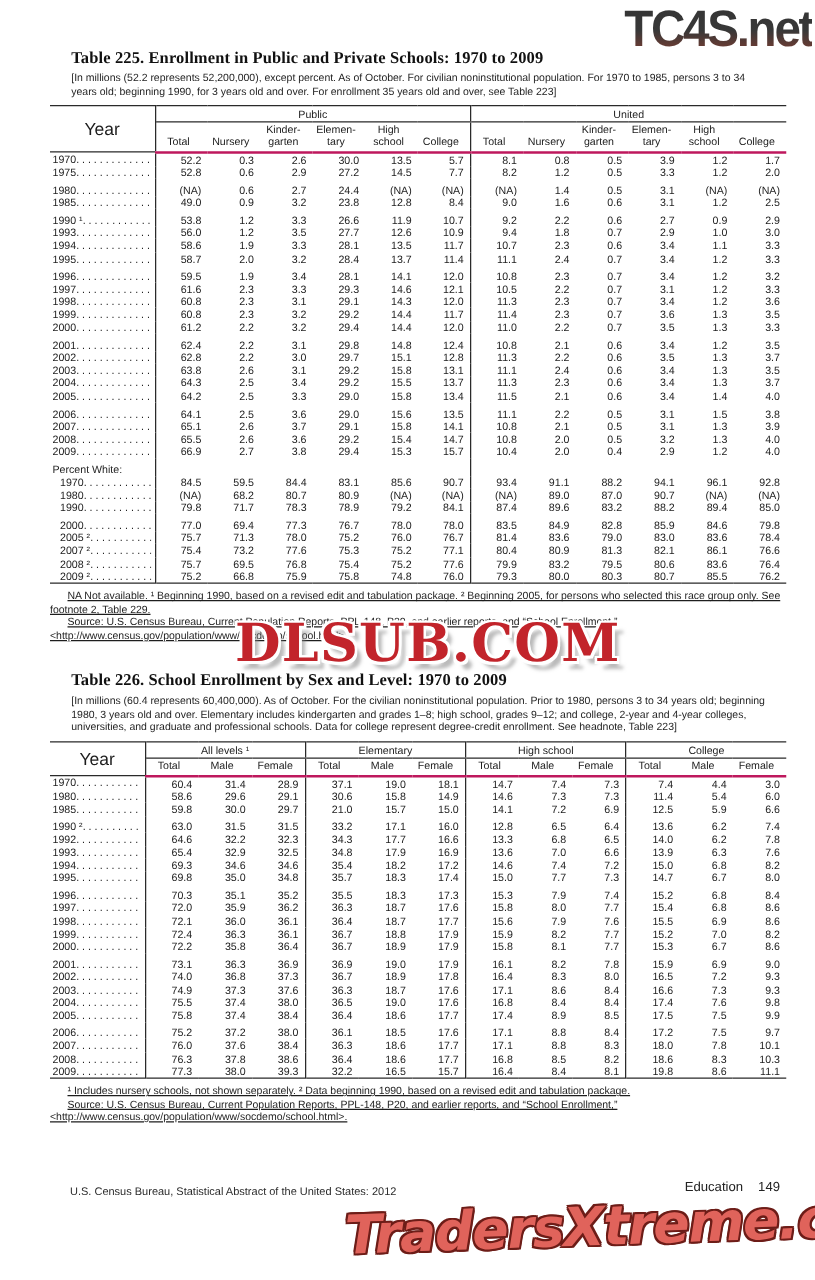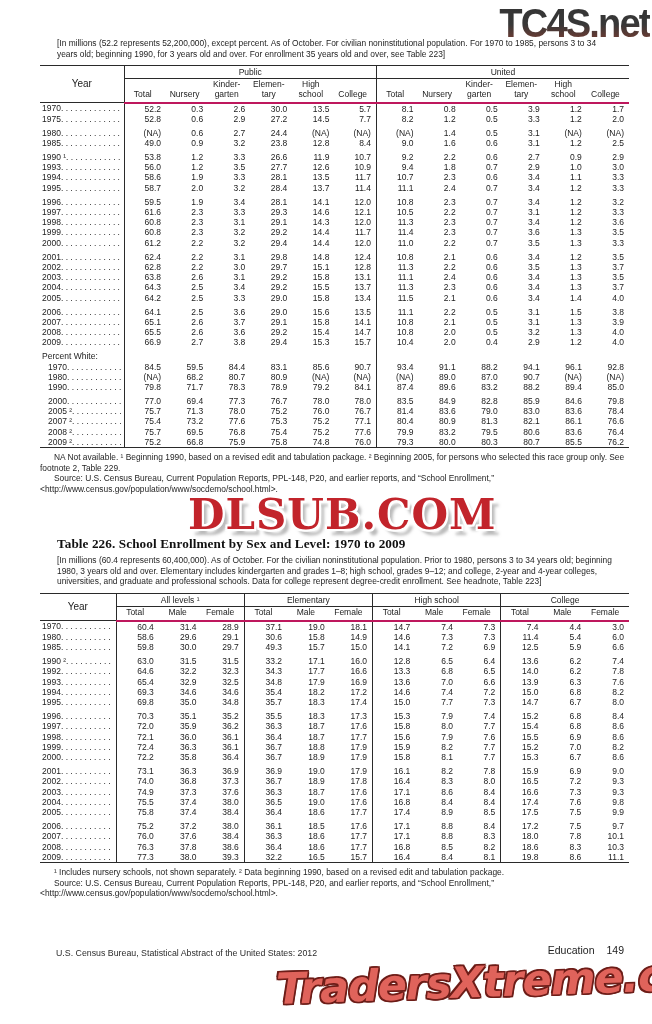--- a/index.html
+++ b/index.html
@@ -7,31 +7,31 @@
         font-family:"Liberation Sans",sans-serif;color:#222;}
   .sec{position:absolute;left:40px;width:589px;}
   .sec-225{top:38px;}
   .sec-226{top:536px;}
   .tbl-title{font:bold 13.2px "Liberation Serif",serif;color:#111;margin:0 0 3px 17px;letter-spacing:.1px;}
   .headnote{font:8.4px/10.6px "Liberation Sans",sans-serif;color:#1e1e1e;margin:0 0 6px 17px;width:556px;}
   table.stat{border-collapse:collapse;width:100%;table-layout:fixed;
              font:8.5px/10.3px "Liberation Sans",sans-serif;color:#1c1c1c;
              border-top:1px solid #2a2a2a;border-bottom:1.4px solid #2a2a2a;}
   .stat th{font-weight:normal;}
-  .th-year{text-align:center;vertical-align:middle;border-right:1px solid #2a2a2a;border-bottom:1px solid #2a2a2a;font-size:10px;}
+  .th-year{text-align:center;vertical-align:middle;border-right:1px solid #2a2a2a;border-bottom:1px solid #2a2a2a;font-size:14px;}
   .th-grp{text-align:center;border-bottom:1px solid #2a2a2a;padding:1px 0;}
   .th-col{vertical-align:bottom;text-align:center;padding:1px 5px 2px 0;white-space:pre-line;border-bottom:2px solid #be185d;line-height:9.6px;}
   td.num{text-align:right;padding:0 5px 0 0;overflow:hidden;white-space:nowrap;}
   td.year{padding:0 3px 0 2px;border-right:1px solid #2a2a2a;overflow:hidden;white-space:nowrap;}
   td.year .yw{display:flex;}
   td.year .dots{flex:1;overflow:hidden;}
   td.year.ind{padding-left:8px;}
   td.sep,th.sep{border-left:1px solid #2a2a2a;}
   tr.gap td{padding-top:3.5px;}
-  .fn,.src{font:8.4px/10.4px "Liberation Sans",sans-serif;color:#1e1e1e;margin:0;text-indent:14px;}
+  .fn,.src{font:8.4px/10.4px "Liberation Sans",sans-serif;color:#1e1e1e;margin:0;text-indent:14px;text-decoration:underline;}
   .fn{margin-top:4px;}
   .footer-page{position:absolute;right:28px;top:944px;font:10.5px "Liberation Sans",sans-serif;color:#222;}
   .footer-page .pgnum{margin-left:12px;}
   .footer-credit{position:absolute;left:56px;top:948px;font:8.8px "Liberation Sans",sans-serif;color:#2c2c2c;}
   
   .wm{position:absolute;z-index:6;white-space:nowrap;pointer-events:none;}
   .wm-top{top:0;right:2px;font:bold 41px "Liberation Sans",sans-serif;letter-spacing:-2px;
           transform:scaleX(.93);transform-origin:100% 0;
           background:linear-gradient(180deg,#343434 0%,#383838 52%,#6e3c33 84%,#8a5a4e 100%);
           -webkit-background-clip:text;background-clip:text;color:transparent;}
@@ -46,20 +46,21 @@
                          -4px 0 1px #fff,4px 0 1px #fff,0 4px 1px #fff,0 -4px 1px #fff,4px 4px 1px #fff,-4px -4px 1px #fff;}
 </style>
 </head>
 <body>
 
 <div class="page">
 
   <div class="wm wm-top">TC4S.net</div>
 
   <section class="sec sec-225">
+    <h1 class="tbl-title">Table 225. Enrollment in Public and Private Schools: 1970 to 2009</h1>
     <p class="headnote">[In millions (52.2 represents 52,200,000), except percent. As of October. For civilian noninstitutional population. For 1970 to 1985, persons 3 to 34 years old; beginning 1990, for 3 years old and over. For enrollment 35 years old and over, see Table 223]</p>
     <div>
         <table class="stat">
           <colgroup>
             <col style="width: 84px;">
             <col>
             <col>
             <col>
             <col>
             <col>
@@ -810,21 +811,21 @@
             <tr>
               <td class="year">
                 <div class="yw">
                   <span class="yl">1985</span>
                   <span class="dots"> . . . . . . . . . . . . . . .</span>
                 </div>
               </td>
               <td class="num">59.8</td>
               <td class="num">30.0</td>
               <td class="num">29.7</td>
-              <td class="num sep">49.3</td>
+              <td class="num sep">21.0</td>
               <td class="num">15.7</td>
               <td class="num">15.0</td>
               <td class="num sep">14.1</td>
               <td class="num">7.2</td>
               <td class="num">6.9</td>
               <td class="num sep">12.5</td>
               <td class="num">5.9</td>
               <td class="num">6.6</td>
             </tr>
             <tr class="gap">

